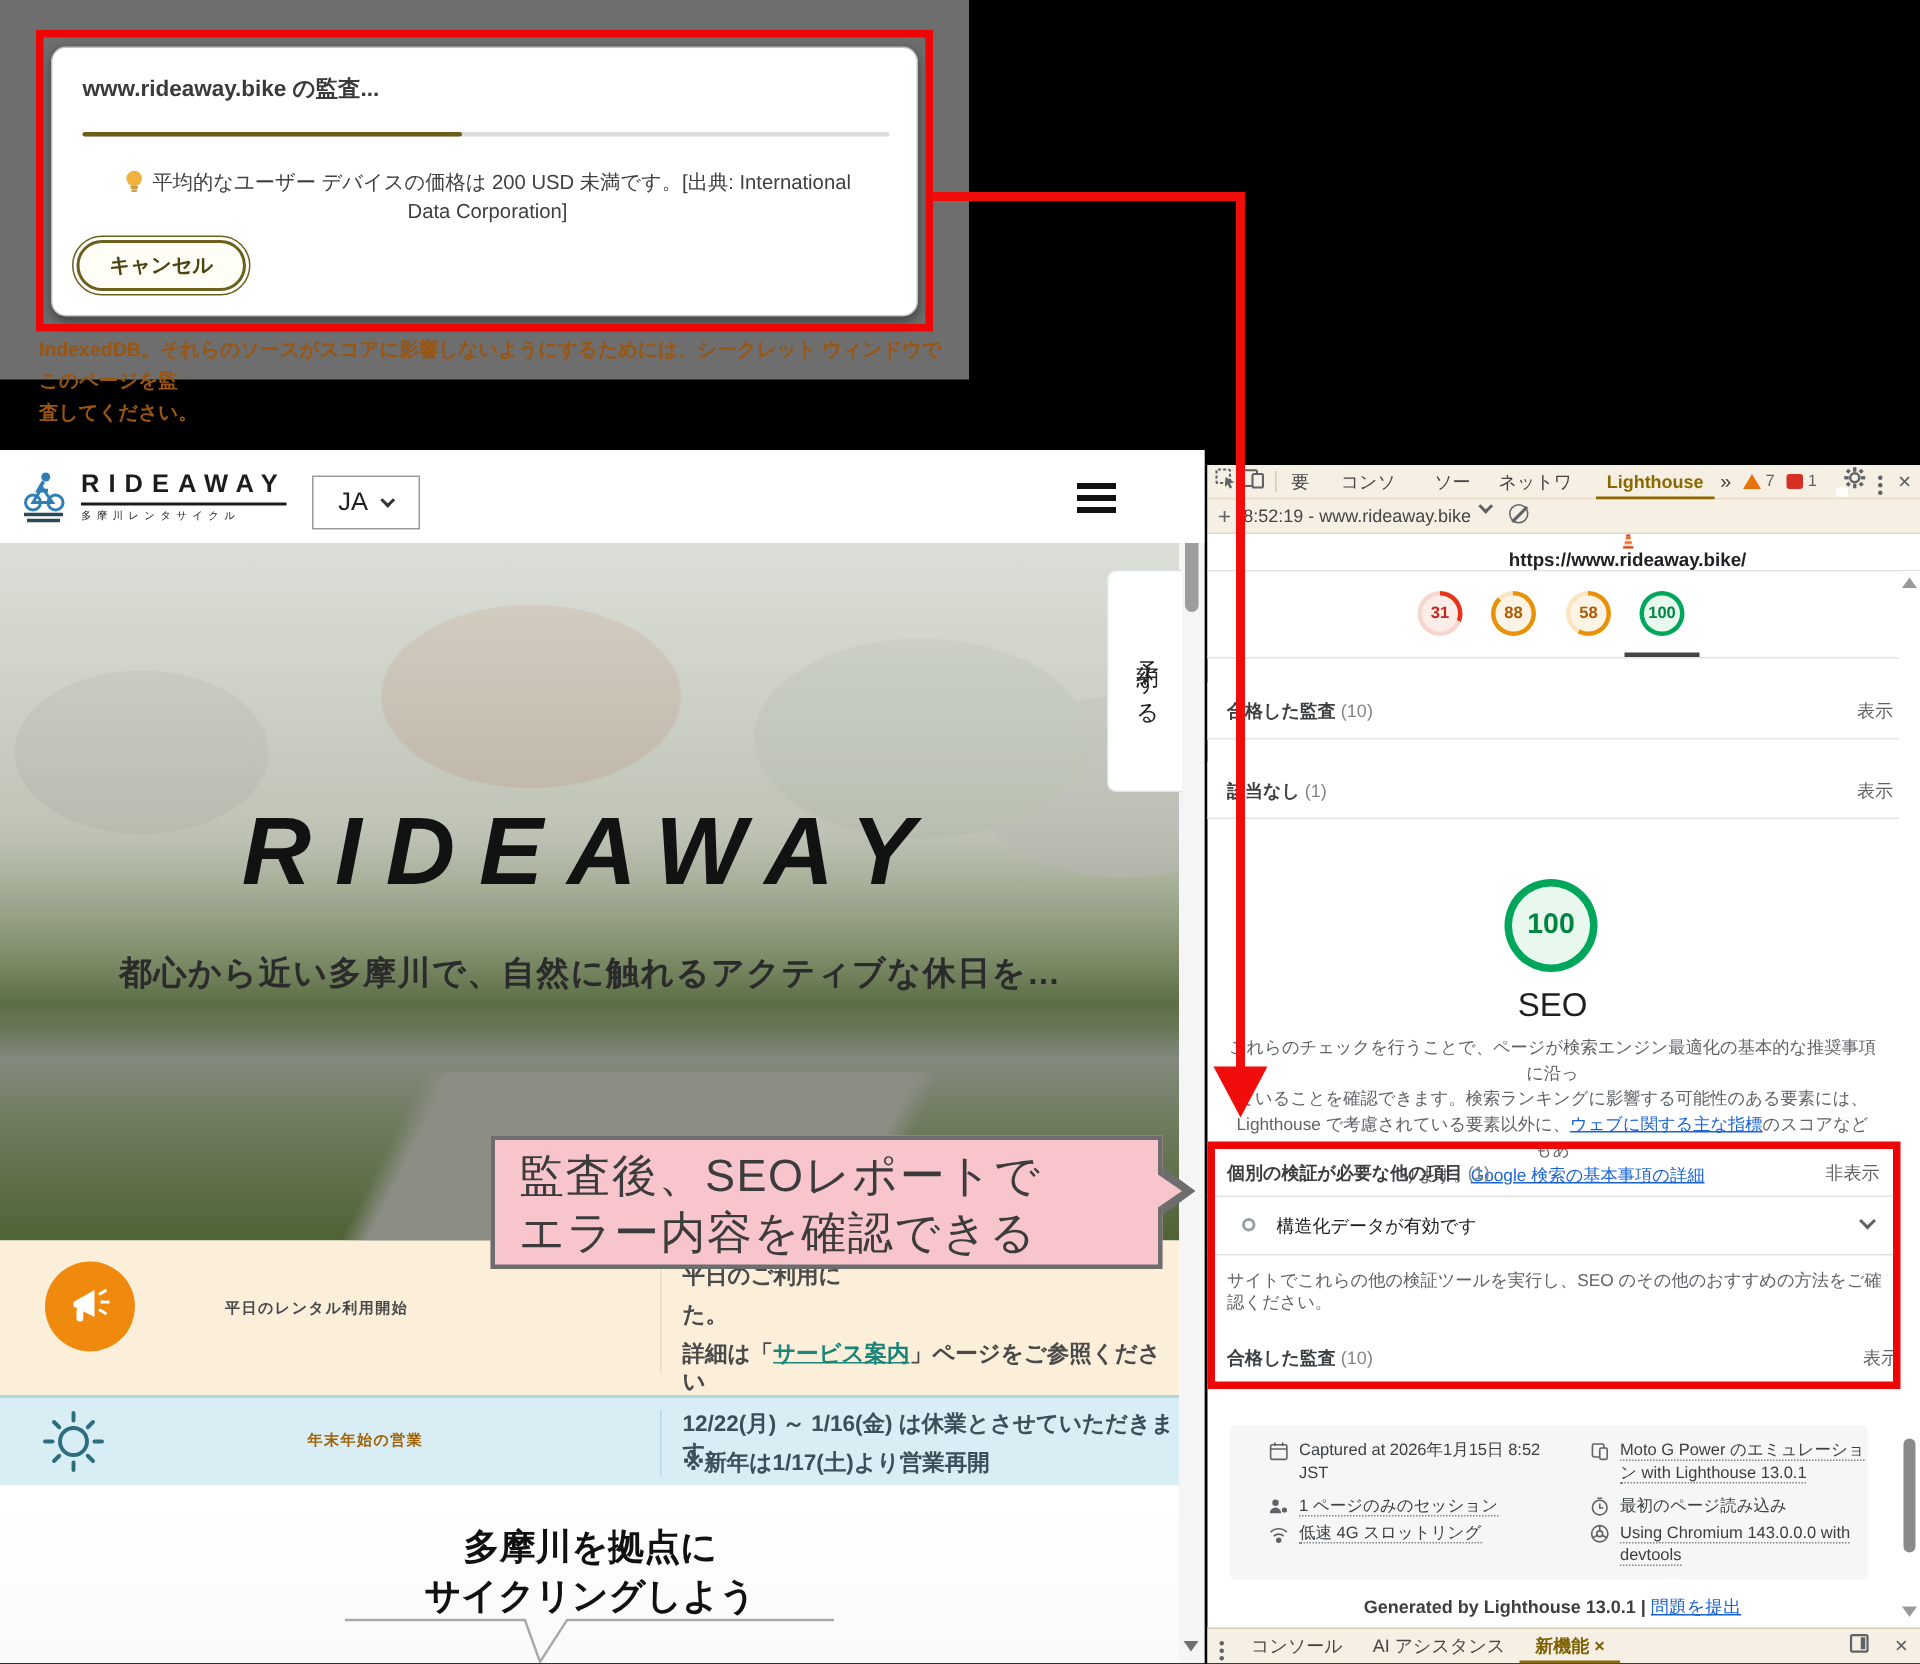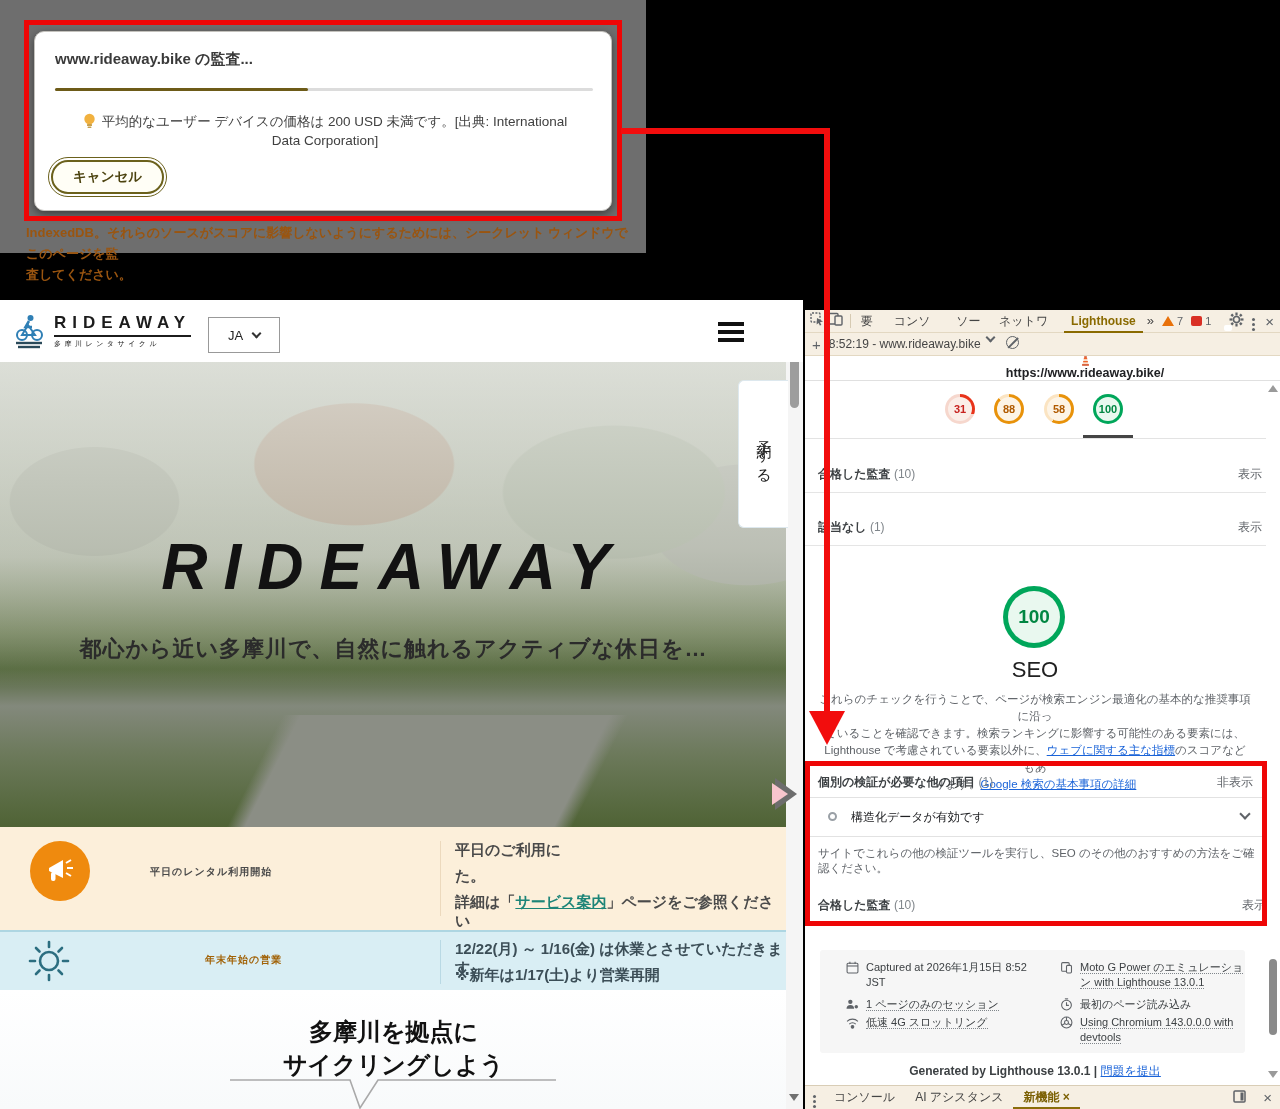--- a/index.html
+++ b/index.html
@@ -20,21 +20,21 @@
 
   
   .redline{background:#f20d0d;z-index:40;}
   #arrowHead{left:809px;top:711px;width:0;height:0;border-left:18px solid transparent;border-right:18px solid transparent;border-top:34px solid #f20d0d;z-index:40;}
 
   
   #site{left:0;top:300px;width:803px;height:809px;background:#fff;overflow:hidden;}
   #siteHeader{position:absolute;left:0;top:0;width:803px;height:62px;background:#fff;z-index:3;}
   .brandline{font-size:17px;font-weight:bold;letter-spacing:6px;color:#1c1c1c;border-bottom:2px solid #1c1c1c;padding-bottom:2px;}
   .brandsub{font-size:7px;letter-spacing:3.5px;color:#1c1c1c;margin-top:2px;}
-  #langBox{position:absolute;left:208px;top:17px;width:72px;height:36px;border:1px solid #999;background:#fff;display:flex;align-items:center;justify-content:center;gap:10px;font-size:13px;color:#222;}
+  #langBox{position:absolute;left:208px;top:17px;width:72px;height:36px;border:1px solid #999;background:#fff;display:flex;align-items:center;justify-content:center;gap:10px;font-size:17px;color:#222;}
   .chev{width:7px;height:7px;border-right:2px solid #333;border-bottom:2px solid #333;transform:rotate(45deg);margin-top:-3px;}
   #burger{position:absolute;left:718px;top:22px;width:26px;height:20px;}
   #burger i{position:absolute;left:0;width:26px;height:3.5px;background:#111;}
   
   #hero{position:absolute;left:0;top:62px;width:787px;height:465px;
     background:
       linear-gradient(rgba(250,250,248,.65),rgba(244,244,240,.42) 40%,rgba(240,240,236,.12) 62%,rgba(255,255,255,0) 70%),
       radial-gradient(140px 90px at 12% 30%,#8e9683 0 60%,transparent 61%),
       radial-gradient(180px 110px at 45% 22%,#97876f 0 55%,transparent 56%),
       radial-gradient(200px 120px at 78% 28%,#8f9a84 0 55%,transparent 56%),
@@ -241,20 +241,24 @@
       </svg>
     </div>
 
     <div id="siteScroll">
       <div class="triUp" style="position:absolute;left:3px;top:18px;"></div>
       <div class="scrollThumb" style="left:4px;top:30px;width:9px;height:78px;"></div>
       <div class="triDown" style="position:absolute;left:3px;top:794px;"></div>
     </div>
   </div>
 
+  <div id="pinkNote" class="abs">
+    <div class="ptext">監査後、SEOレポートで</div>
+    <div class="ptext">エラー内容を確認できる</div>
+  </div>
   <div id="pinkTailOuter" class="abs"></div>
   <div id="pinkTailInner" class="abs"></div>
 
   <div id="dt" class="abs">
 
     <div id="dtTabbar">
       <span style="margin:0 4px 0 5px;">
         <svg width="14" height="14" viewBox="0 0 14 14">
             <rect x="1" y="1" width="9" height="9" rx="1" fill="none" stroke="#5f6368" stroke-width="1.4" stroke-dasharray="2 1.4"></rect>
             <path d="M7 6 L13 9.5 L10 10.2 L11.4 13 L9.8 13.6 L8.6 10.9 L6.6 12.6 Z" fill="#5f6368"></path>

